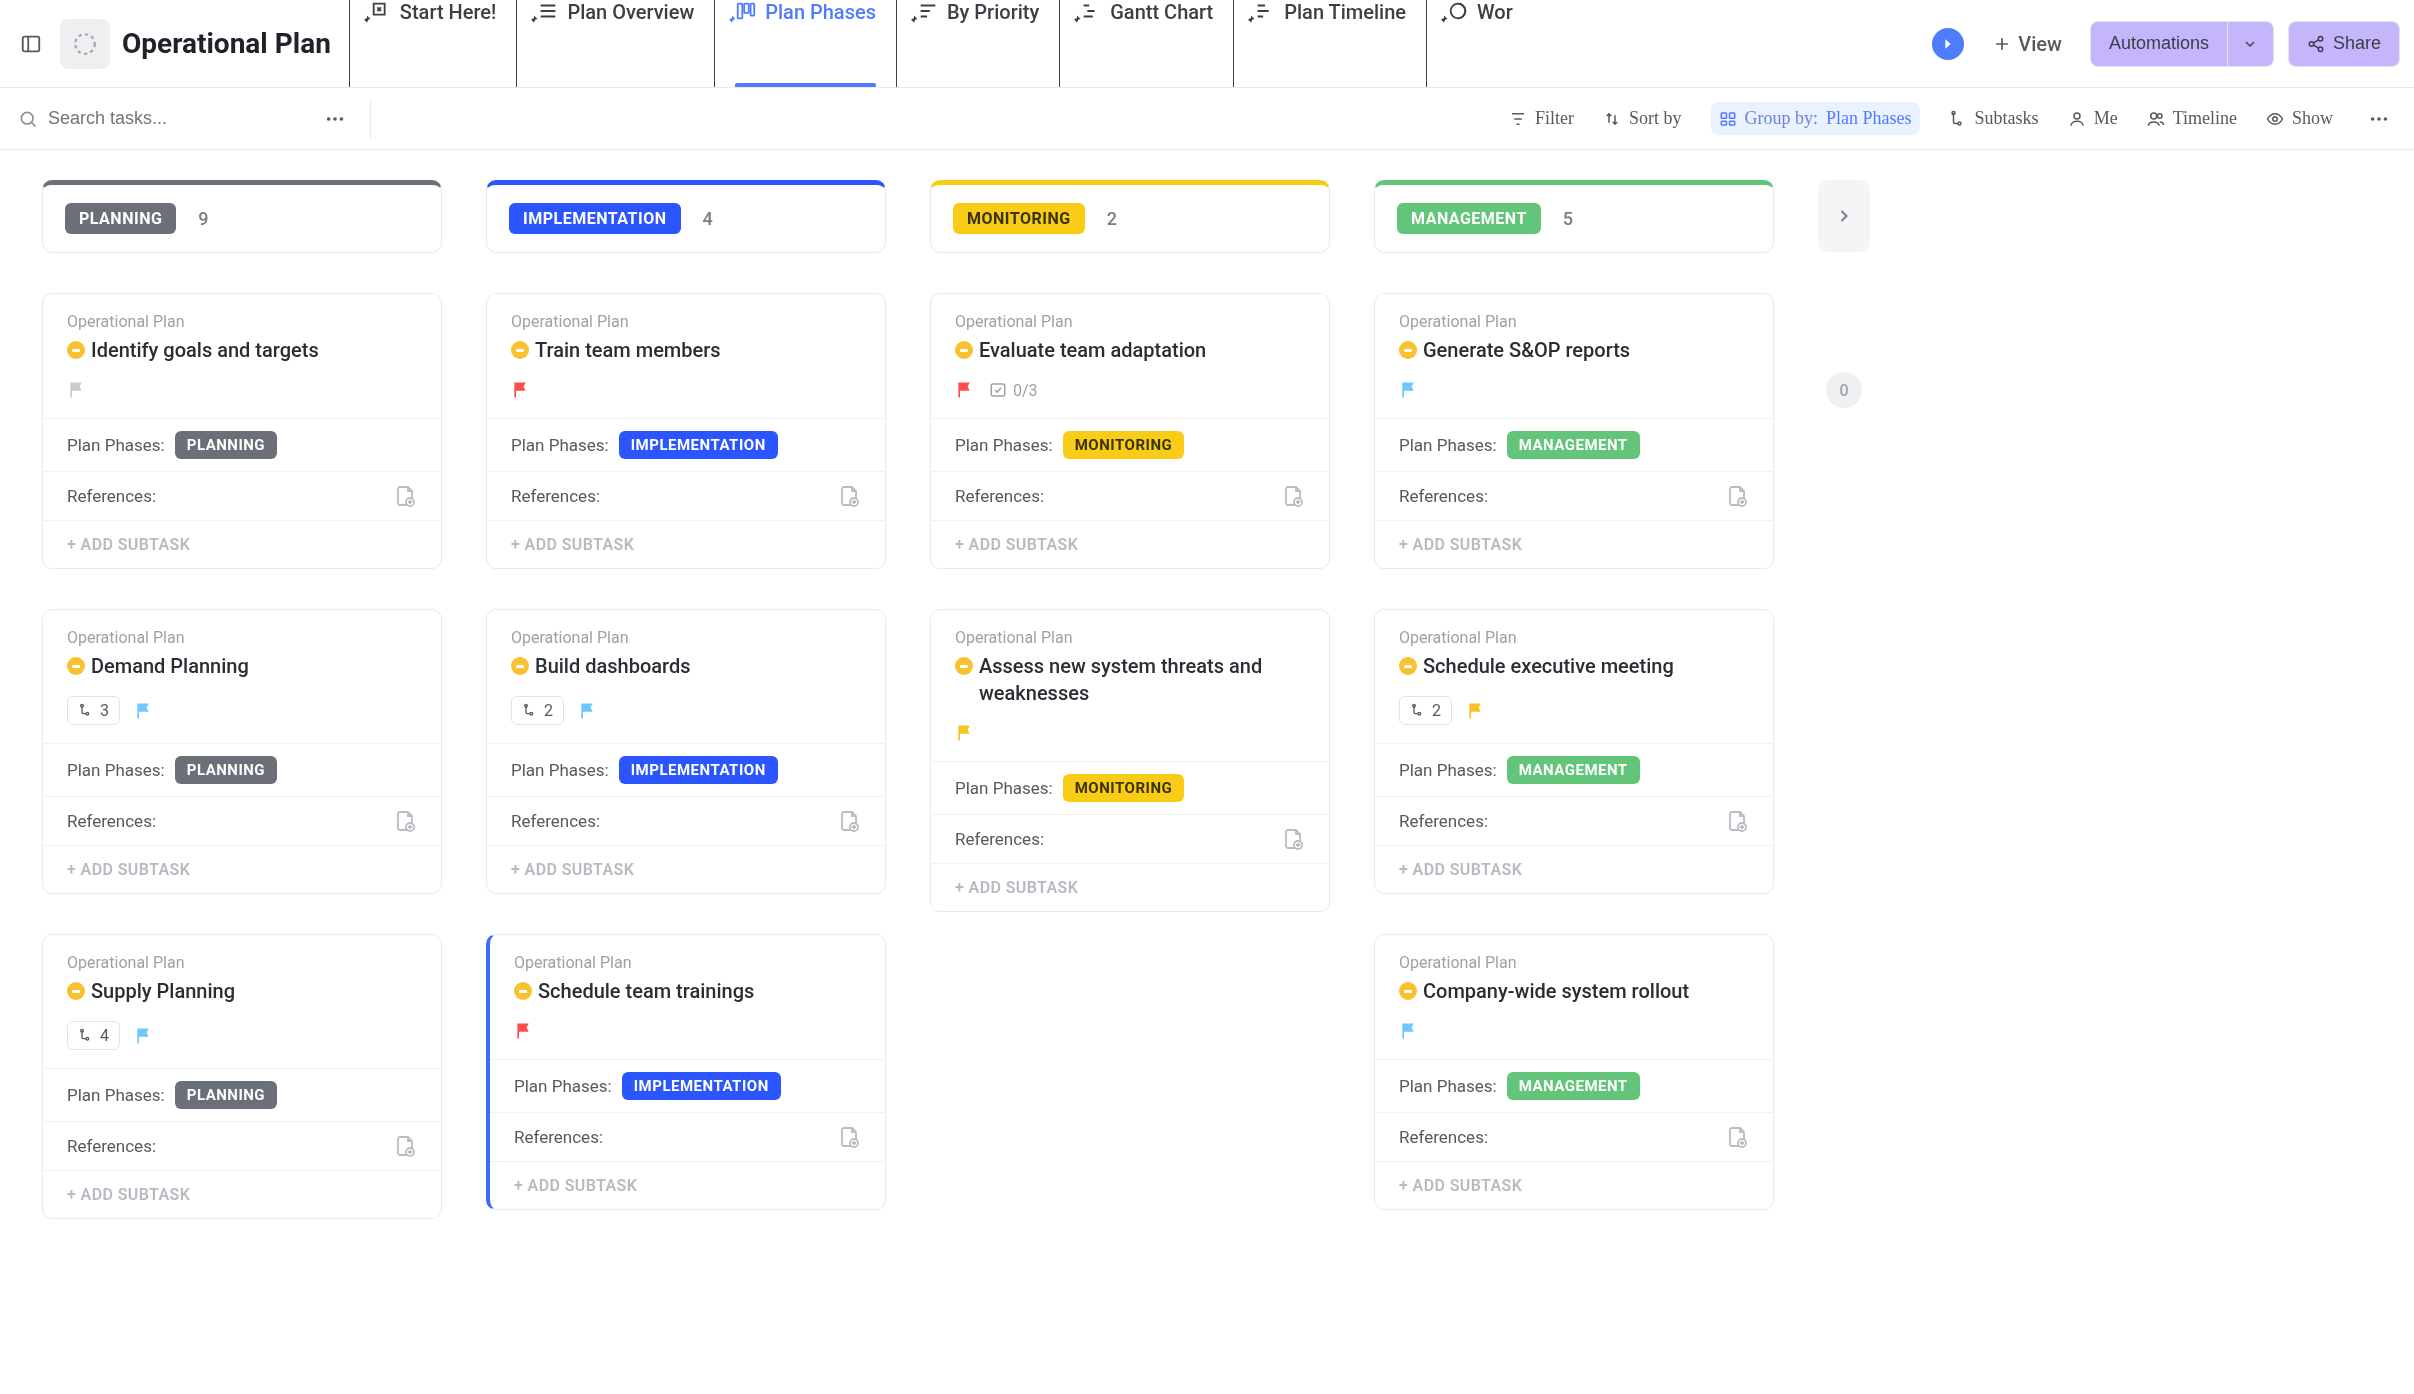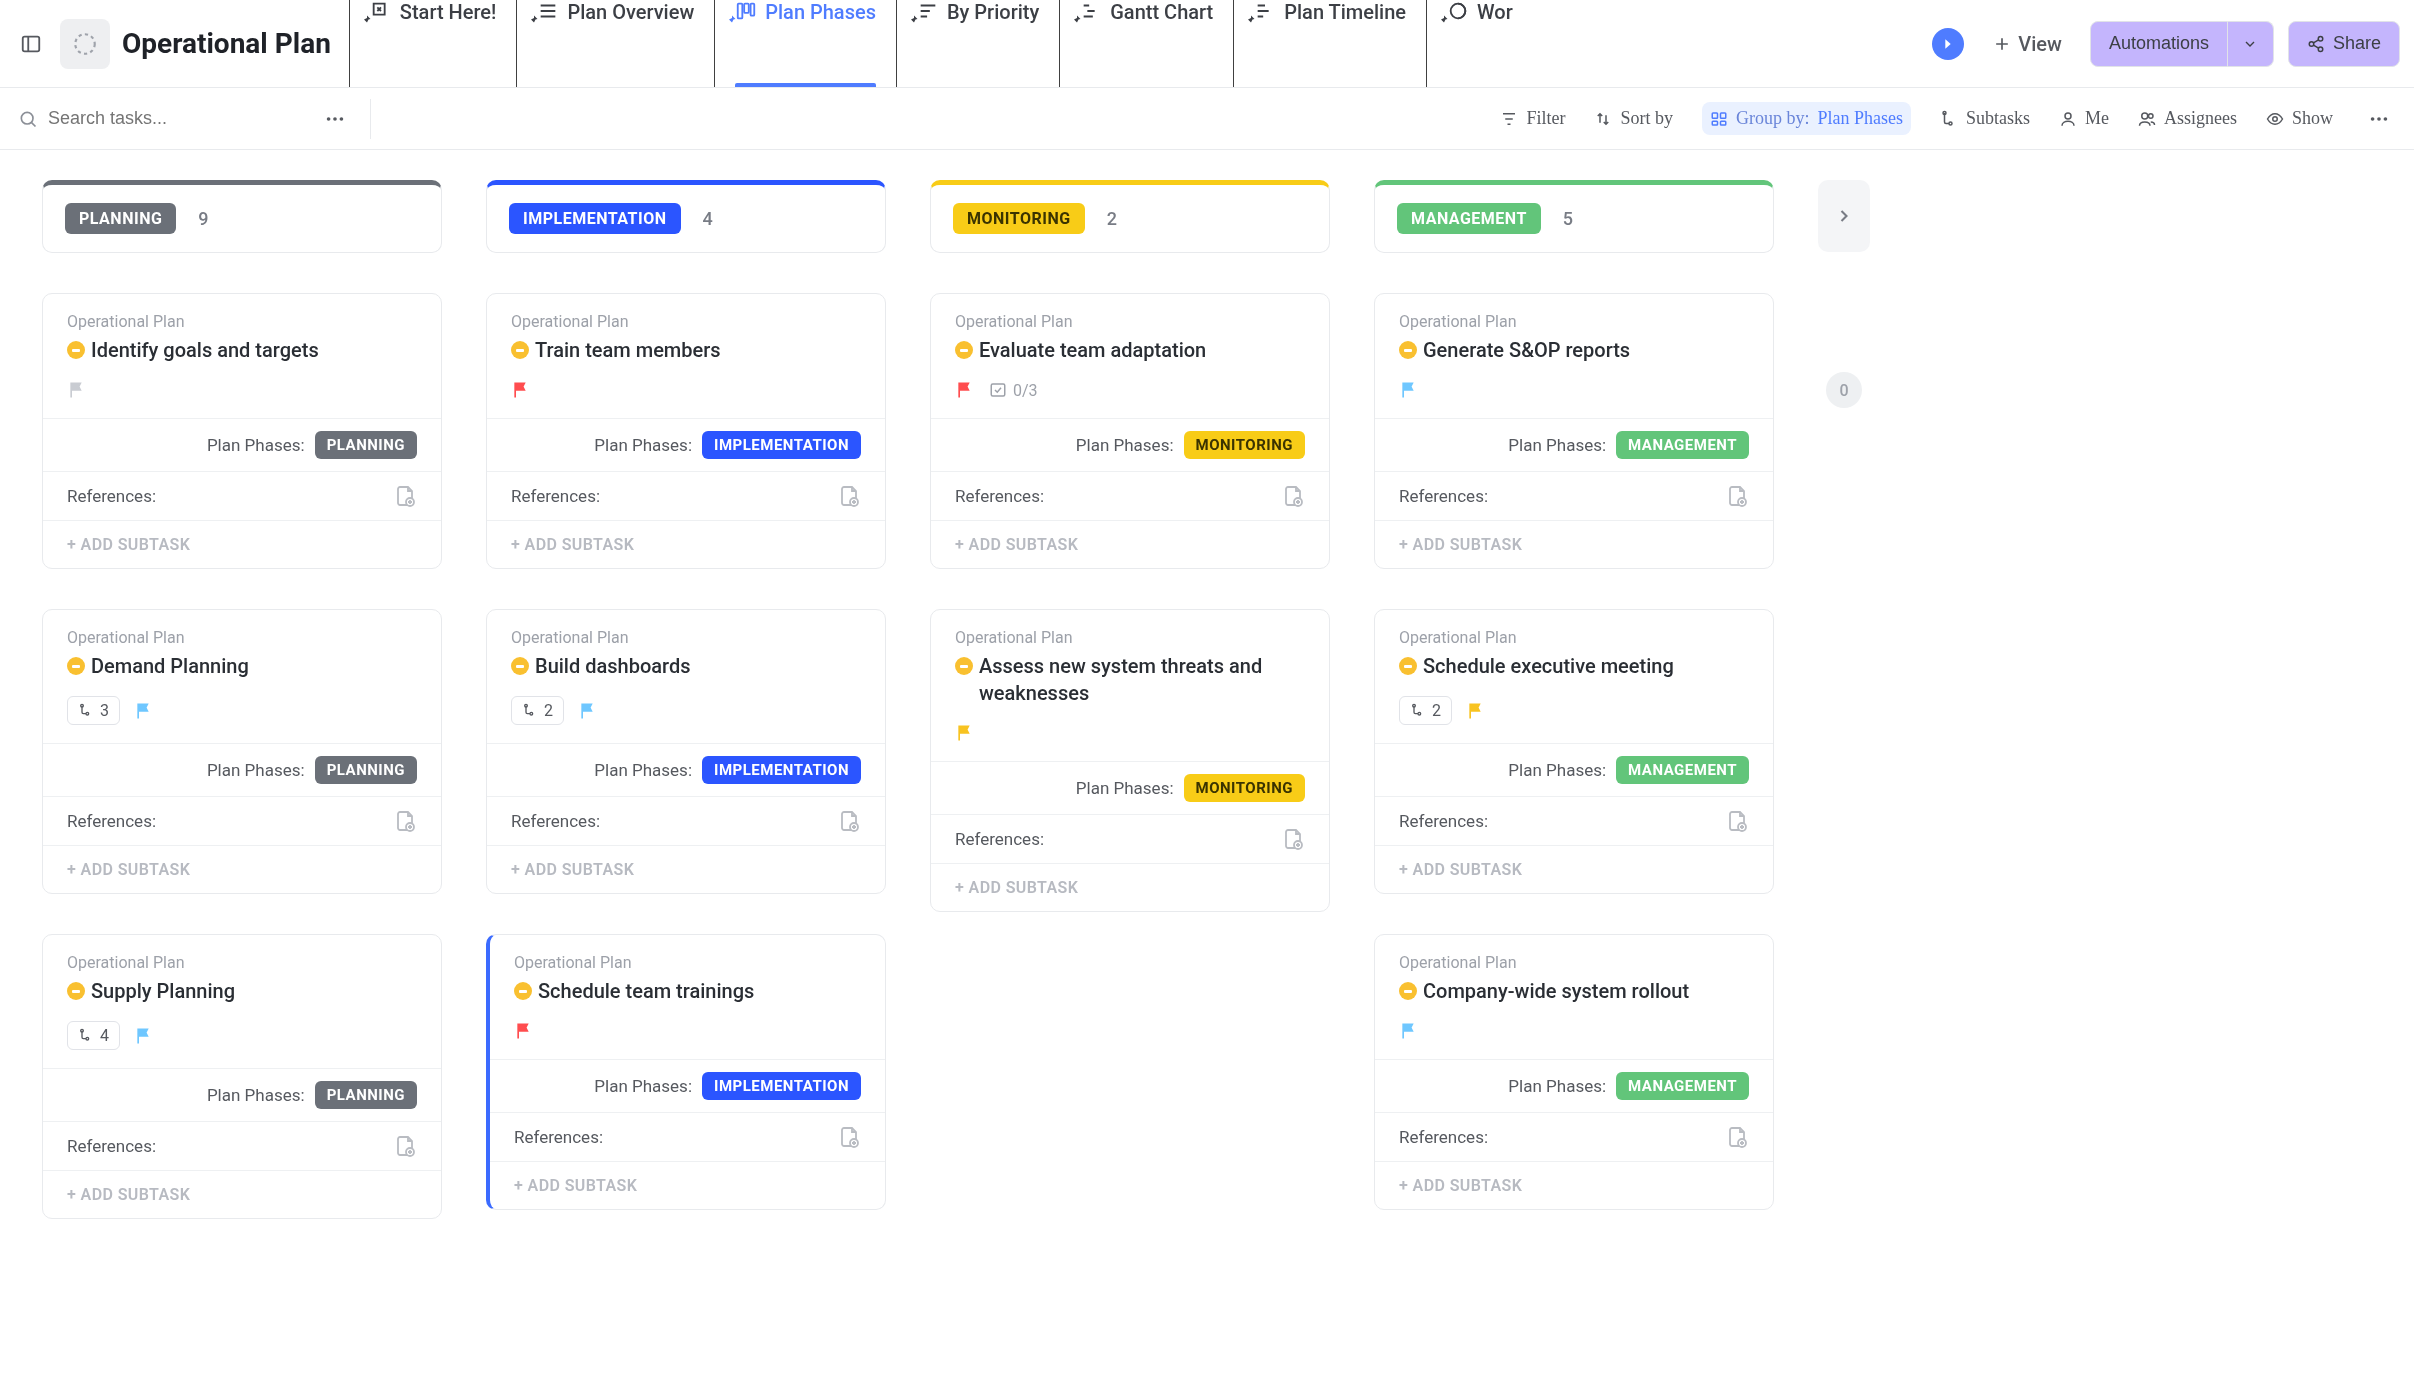--- a/index.html
+++ b/index.html
@@ -54,21 +54,21 @@
 .card.sel { border-left:4px solid #3b6bff;}
 .card-top { padding:18px 24px 4px;}
 .card-list { font-size:16px; color:#9da1a9; margin-bottom:6px;}
 .card-title { font-size:20px; font-weight:500; display:flex; align-items:flex-start; gap:6px; line-height:1.35;}
 .status-dot { width:18px; height:18px; border-radius:50%; background:#f9c030; flex:none; margin-top:4px; position:relative;}
 .status-dot::after{content:""; position:absolute; width:8px; height:2.5px; background:#fff; top:8px; left:5px; border-radius:1px;}
 .card-meta { display:flex; align-items:center; gap:14px; padding:12px 24px 18px;}
 .sub-count { border:1px solid #e1e3e8; border-radius:6px; padding:4px 10px; font-size:16px; color:#56595f; display:flex; align-items:center; gap:6px;}
 .check-count { color:#9da1a9; font-size:16px; display:flex; align-items:center; gap:6px;}
 .flag { width:20px; height:20px;}
-.card-row { border-top:1px solid #eef0f2; padding:12px 24px; display:flex; align-items:center; gap:10px; font-size:17px;justify-content:flex-end;}
+.card-row { border-top:1px solid #eef0f2; padding:12px 24px; display:flex; align-items:center; gap:10px; font-size:17px;}
 .row-label { color:#56595f;}
 .row-label-only { color:#56595f;}
 .doc-icon { margin-left:auto; color:#b9bcc2;}
 .add-sub { border-top:1px solid #eef0f2; padding:14px 24px; font-size:16px; font-weight:600; letter-spacing:.4px; color:#b7bac1; text-transform:uppercase;}
 svg{display:block;}
 </style>
 </head>
 <body>
 
 <div class="header">
@@ -255,21 +255,21 @@
         </svg>
       <span>Me</span>
     </div>
     <div class="tb-item">
       <svg width="18" height="18" viewBox="0 0 24 24" fill="none" stroke="currentColor" stroke-width="2">
           <circle cx="9" cy="8" r="4"></circle>
           <path d="M2 21c0-3 3-5 7-5s7 2 7 5"></path>
           <circle cx="17" cy="8" r="3"></circle>
           <path d="M22 20c0-2-2-4-5-4"></path>
         </svg>
-      <span>Assignees</span>
+      <span>Timeline</span>
     </div>
     <div class="tb-item">
       <svg width="18" height="18" viewBox="0 0 24 24" fill="none" stroke="currentColor" stroke-width="2">
           <path d="M2 12s4-7 10-7 10 7 10 7-4 7-10 7-10-7-10-7z"></path>
           <circle cx="12" cy="12" r="3"></circle>
         </svg>
       <span>Show</span>
     </div>
     <div class="icon-btn">
       <svg width="22" height="22" viewBox="0 0 24 24" fill="currentColor">

